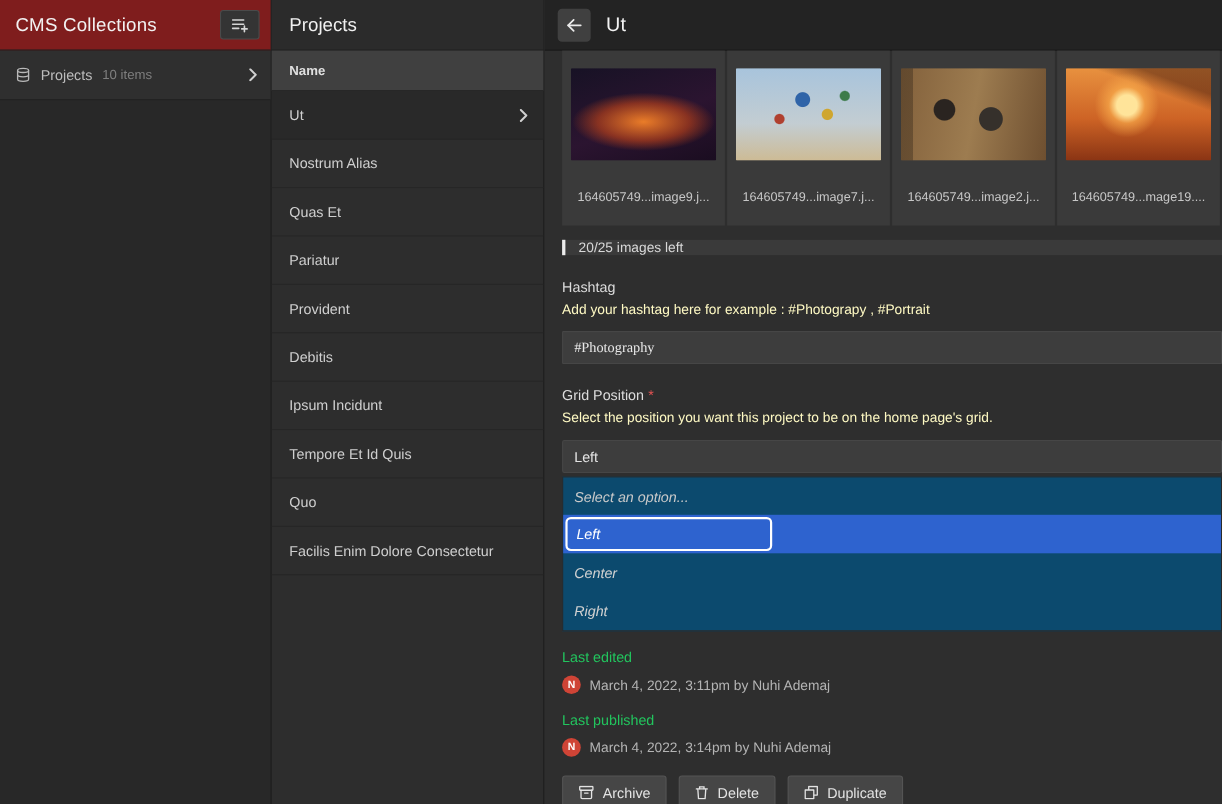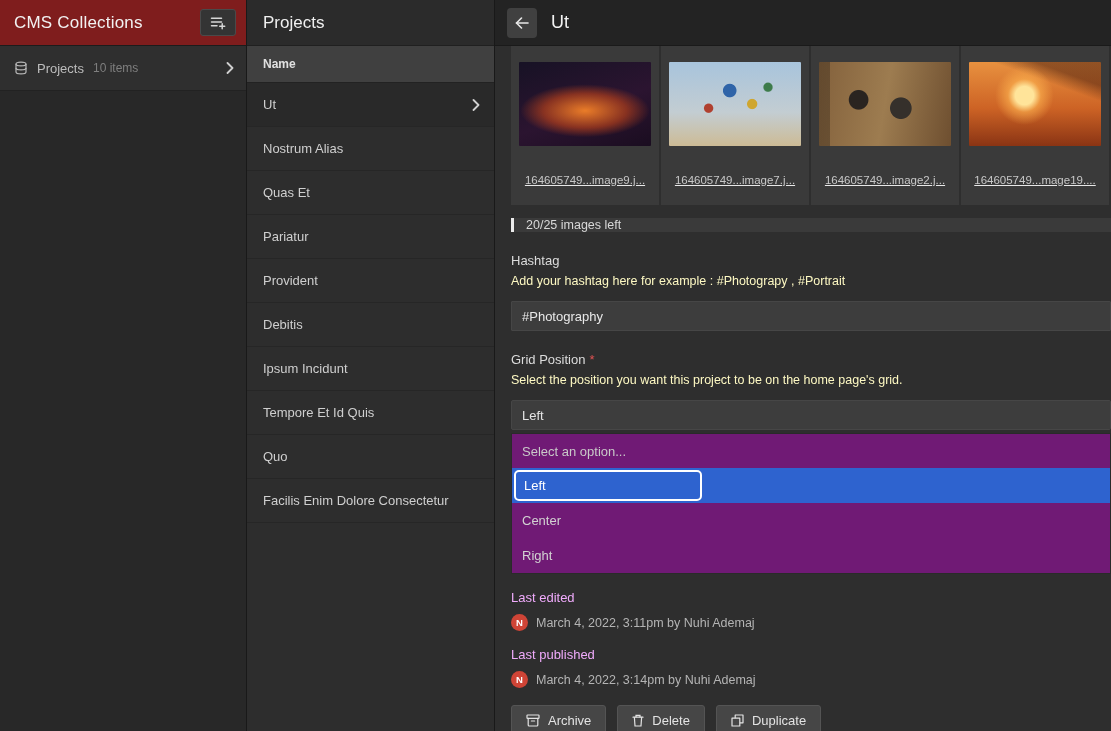--- a/index.html
+++ b/index.html
@@ -23,21 +23,21 @@
   .name-header { height:37px; flex:0 0 37px; display:flex; align-items:center; padding-left:16px; background:#404040; border-bottom:1px solid #222; font-size:12px; font-weight:bold; color:#e0e0e0; }
   .m-row { height:44px; display:flex; align-items:center; padding:0 14px 0 16px; border-bottom:1px solid #262626; font-size:13px; color:#cfcfcf; cursor:pointer; }
   .m-row.sel { background:#292929; }
 
   
   .panel-right { flex:1; background:#2e2e2e; display:flex; flex-direction:column; overflow:hidden; }
   .detail-bar { height:46px; flex:0 0 46px; background:#232323; border-bottom:1px solid #1a1a1a; display:flex; align-items:center; gap:14px; padding-left:12px; }
   .back-btn { width:30px; height:30px; background:#404040; border:none; border-radius:4px; display:flex; align-items:center; justify-content:center; cursor:pointer; }
   .detail-title { font-size:18px; font-weight:500; color:#f2f2f2; }
 
-  .images-row { display:flex; gap:2px; padding-left:16px;text-decoration:underline; }
+  .images-row { display:flex; gap:2px; padding-left:16px; }
   .img-card { width:148px; height:159px; background:#3a3a3a; display:flex; flex-direction:column; align-items:center; padding-top:16px; cursor:pointer; }
   .thumb { width:132px; height:84px; border-radius:1px; }
   .thumb1 { background:
       radial-gradient(ellipse 70% 45% at 50% 58%, rgba(244,130,40,.95) 0%, rgba(200,70,25,.6) 45%, transparent 70%),
       linear-gradient(160deg,#171225 0%, #2b1430 55%, #1a0d20 100%); }
   .thumb2 { background:
       radial-gradient(circle at 46% 34%, #2f64a8 0 7%, transparent 8%),
       radial-gradient(circle at 63% 50%, #cfa62f 0 5%, transparent 6%),
       radial-gradient(circle at 30% 55%, #b0402f 0 4%, transparent 5%),
       radial-gradient(circle at 75% 30%, #3d7b4a 0 3.5%, transparent 4.5%),
@@ -52,31 +52,31 @@
       linear-gradient(200deg, rgba(60,20,10,.5) 0 18%, transparent 30%),
       linear-gradient(180deg,#e8913f 0%, #cd6325 55%, #8a3414 100%); }
   .filename { margin-top:28px; font-size:11.5px; color:#c7c7c7; }
 
   .note-bar { margin:13px 0 0 16px; height:29px; background:#3a3a3a; border-left:3px solid #ececec; display:flex; align-items:center; padding-left:12px; font-size:12.5px; color:#d8d8d8; }
 
   .content { padding-left:16px; display:flex; flex-direction:column; }
   .f-label { margin-top:21px; font-size:13px; color:#dcdcdc; }
   .req { color:var(--required-red,#e05252); margin-left:4px; font-size:13px; }
   .f-help { margin-top:6px; font-size:12.5px; color:#fef9c3; }
-  .text-input { margin-top:13px; height:30px; width:100%; background:#3d3d3d; border:1px solid #464646; border-radius:1px; color:#e8e8e8; font-size:13px; padding:0 10px; font-family:Liberation Sans, sans-serif; }
+  .text-input { margin-top:13px; height:30px; width:100%; background:#3d3d3d; border:1px solid #464646; border-radius:1px; color:#e8e8e8; font-size:13px; padding:0 10px; font-family:Liberation Serif, serif; }
 
   .select-box { margin-top:13px; height:30px; width:100%; background:#3d3d3d; border:1px solid #464646; border-radius:2px; display:flex; align-items:center; padding-left:10px; font-size:13px; color:#e4e4e4; cursor:pointer; }
 
-  .dropdown { margin-top:3px; width:100%; background:#701a75; border:1px solid #2a2a2a; }
+  .dropdown { margin-top:3px; width:100%; background:#0c4a6e; border:1px solid #2a2a2a;font-style:italic; }
   .opt { height:35px; display:flex; align-items:center; padding-left:10px; font-size:13px; color:#d2d2d2; cursor:pointer; }
   .opt.placeholder { height:34px; color:#c9c9c9; }
   .opt.selected { background:var(--selected-option-blue,#2e63cf); padding:2px; }
   .focus-ring { width:188px; height:100%; border:2px solid #ffffff; border-radius:5px; display:flex; align-items:center; padding-left:8px; color:#ffffff; font-size:13px; }
 
-  .meta-label { margin-top:16px; font-size:13px; color:#f0abfc; }
+  .meta-label { margin-top:16px; font-size:13px; color:#22c55e; }
   .meta-row { margin-top:9px; display:flex; align-items:center; gap:8px; }
   .avatar { width:17px; height:17px; border-radius:50%; background:var(--avatar-red,#cf4436); color:#fff; font-size:9.5px; font-weight:bold; display:flex; align-items:center; justify-content:center; }
   .meta-text { font-size:12.5px; color:#b4b4b4; }
 
   .actions { margin-top:17px; display:flex; gap:11px; }
   .action-btn { height:31px; background:#464646; border:1px solid #545454; border-radius:3px; display:flex; align-items:center; gap:8px; padding:0 14px; font-size:13px; color:#e3e3e3; cursor:pointer; font-family:"Liberation Sans", sans-serif; }
 
   svg { display:block; }
 </style>
 </head>

